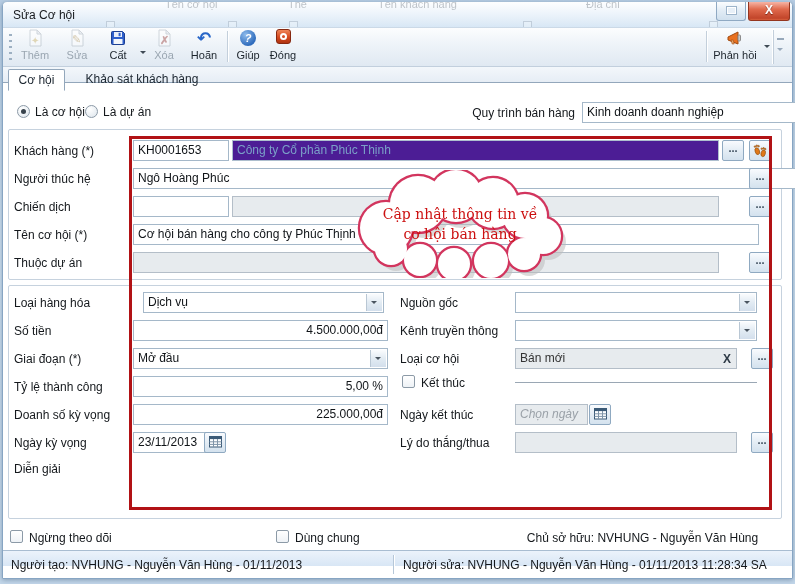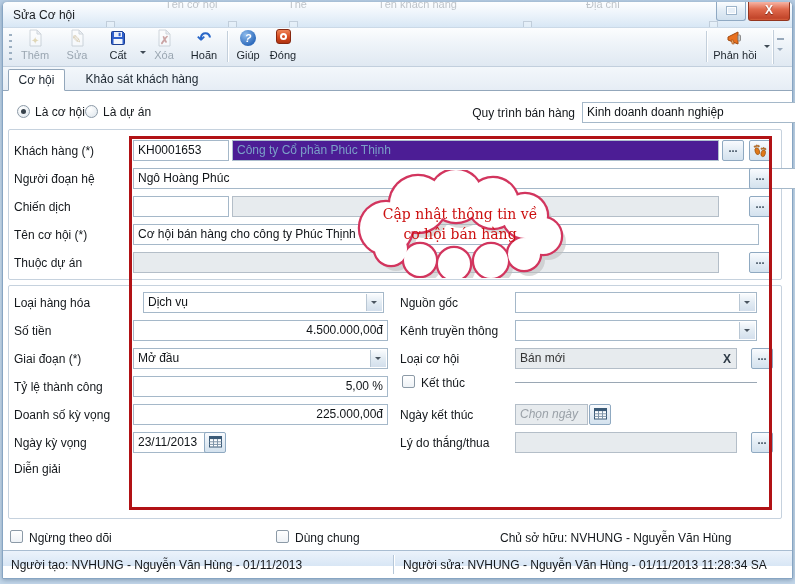--- a/index.html
+++ b/index.html
@@ -44,21 +44,21 @@
     background:radial-gradient(circle at 35% 30%, #8fbcec, #2f6cbd 70%); color:#fff; font-weight:bold; font-size:11px; line-height:16px; }
   .poweric { display:inline-block; width:15px; height:15px; border-radius:3px;
     background:linear-gradient(#f08659,#d5491f 55%,#b03410); border:1px solid #872810; position:relative; }
   .poweric i { position:absolute; left:3px; top:3px; width:7px; height:7px; border:2px solid #fff; border-radius:50%; }
   .undoic { color:#2866c8; font-size:17px; font-weight:bold; font-family:"DejaVu Sans",sans-serif; }
   .overflow-strip { position:absolute; left:770px; top:2px; width:13px; height:34px; border-left:1px solid #c3cfdb;
     box-shadow:-1px 0 0 #fff; }
   .overflow-strip b { position:absolute; left:3px; top:8px; width:7px; height:2px; background:#97a8ba; }
   .overflow-strip s { position:absolute; left:3px; top:18px; width:0; height:0; border:3.5px solid transparent; border-top-color:#97a8ba; }
   
-  .tabstrip { position:absolute; left:3px; top:67px; width:789px; height:24px;
+  .tabstrip { position:absolute; left:3px; top:67px; width:789px; height:16px;
     background:linear-gradient(#f3f7fb,#e6edf5); border-bottom:1px solid #93a7bb; }
   .tab { position:absolute; top:2px; height:21px; line-height:21px; font-size:12px; color:#1c2630;
     text-align:center; cursor:default; }
   .tab.active { background:#fff; border:1px solid #93a7bb; border-bottom:1px solid #fff; height:22px;
     border-radius:2px 2px 0 0; }
   
   .content { position:absolute; left:3px; top:91px; width:789px; height:459px; background:#fff; }
   .flabel { position:absolute; font-size:12px; color:#14181c; white-space:nowrap; }
   .panel { position:absolute; border:1px solid #c6d2de; border-radius:2px; background:#fff; }
   .fld { position:absolute; height:21px; line-height:19px; border:1px solid #a5b8c9; background:#fff;
@@ -79,21 +79,21 @@
   .cb { position:absolute; width:13px; height:13px; border:1px solid #8c9aa7; border-radius:2px;
     background:linear-gradient(#ffffff,#eef2f6); }
   .radio { position:absolute; width:13px; height:13px; border:1px solid #8c9aa7; border-radius:50%;
     background:radial-gradient(circle at 35% 30%, #ffffff, #dde5ec); }
   .radio.sel::after { content:""; position:absolute; left:3px; top:3px; width:5px; height:5px;
     border-radius:50%; background:#38424c; }
   .clear-x { position:absolute; right:5px; top:1px; font-size:12px; color:#2e3a46; font-weight:bold; }
   .hline { position:absolute; height:1px; background:#9aa7b4; }
   .bigbox { position:absolute; background:#fff; }
   
-  .owner { position:absolute; font-size:12px; color:#14181c; text-align:left; }
+  .owner { position:absolute; font-size:12px; color:#14181c; text-align:center; }
   .statusbar { position:absolute; left:3px; top:550px; width:789px; height:16px;
     background:linear-gradient(#ecf3fb,#d8e6f5); border-top:1px solid #a9bdd1; font-size:12px; color:#14171b; }
   .statussep { position:absolute; left:390px; top:4px; width:1px; height:19px; background:#b6c7d8; box-shadow:1px 0 0 #fff; }
   
   .anno { position:absolute; left:129px; top:136px; width:643px; height:374px;
     border:3px solid #b11215; z-index:50; }
   .cloud { position:absolute; left:336px; top:170px; width:240px; height:108px; z-index:60; }
   .callout-text { position:absolute; left:374px; top:205px; width:172px; z-index:61; text-align:center;
     font-family:"DejaVu Serif", serif; font-size:14px; line-height:1.4; color:#cc1111; }
 </style>
@@ -237,21 +237,21 @@
         <circle cx="5.8" cy="4.7" r="0.8"></circle>
         <circle cx="7.6" cy="5.2" r="0.8"></circle>
       <ellipse cx="12.2" cy="12.3" rx="2.2" ry="3.4" transform="rotate(14 12.2 12.3)"></ellipse>
       <circle cx="10.8" cy="7.7" r="0.8"></circle>
         <circle cx="12.6" cy="7.3" r="0.8"></circle>
         <circle cx="14.2" cy="8.1" r="0.8"></circle>
     </g>
   </svg>
 </div>
 
-<span class="flabel" style="left:14px;top:172px">Người đoạn hệ</span>
+<span class="flabel" style="left:14px;top:172px">Người thúc hệ</span>
 <div class="fld" style="left:133px;top:168px;width:691px">
   <span>Ngô Hoàng Phúc</span>
   <i class="drop"></i>
 </div>
 <div class="ebtn" style="left:749px;top:168px">...</div>
 
 <span class="flabel" style="left:14px;top:200px">Chiến dịch</span>
 <div class="fld" style="left:133px;top:196px;width:96px"></div>
 <div class="fld dis" style="left:232px;top:196px;width:487px"></div>
 <div class="ebtn" style="left:749px;top:196px">...</div>

